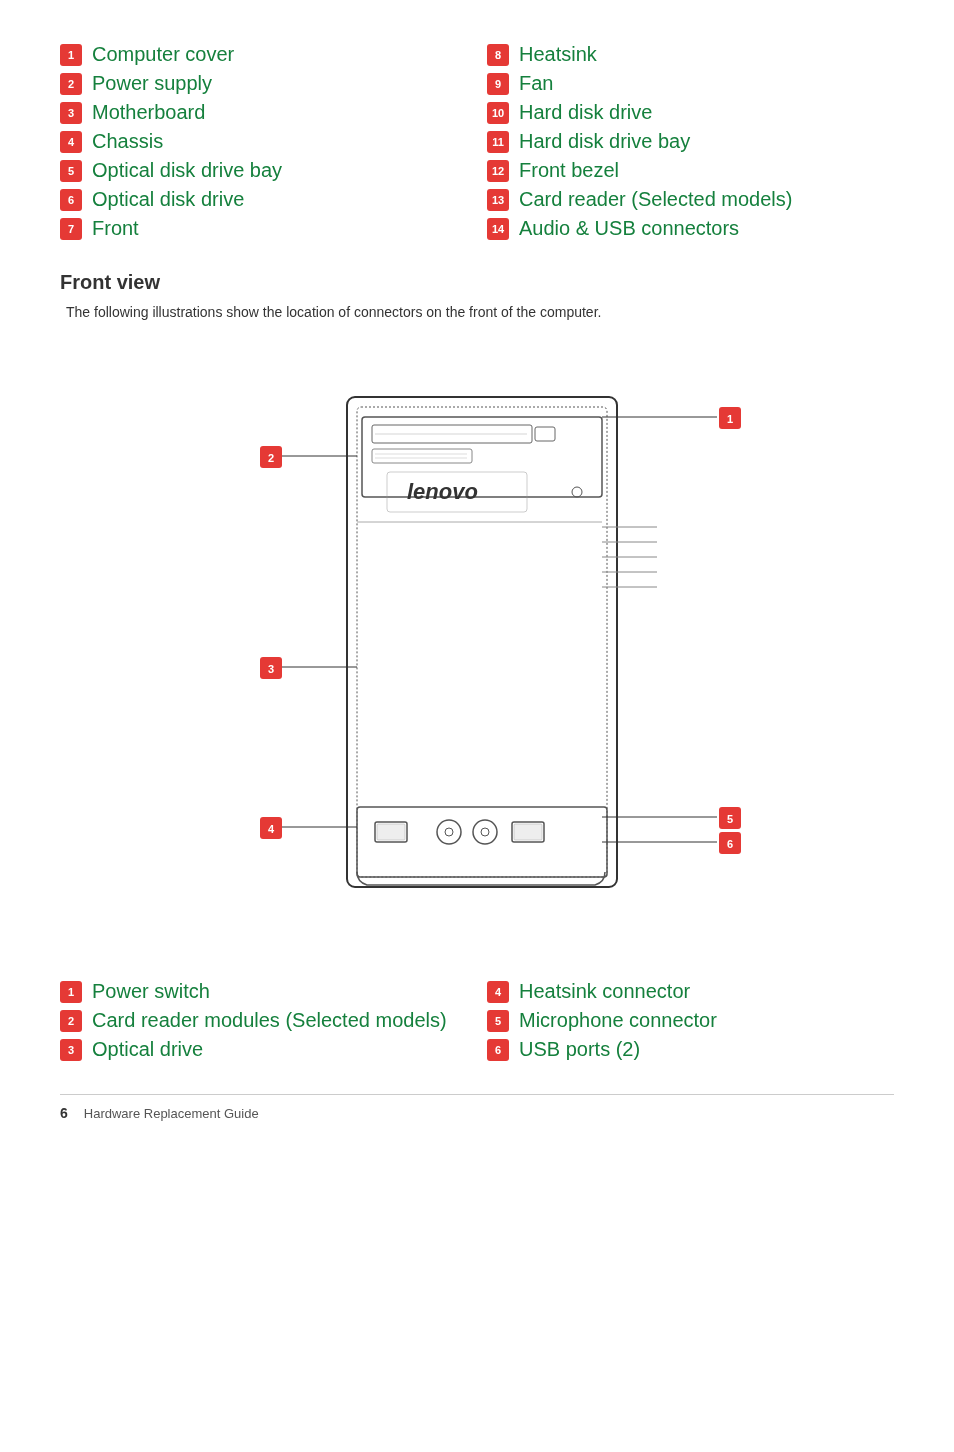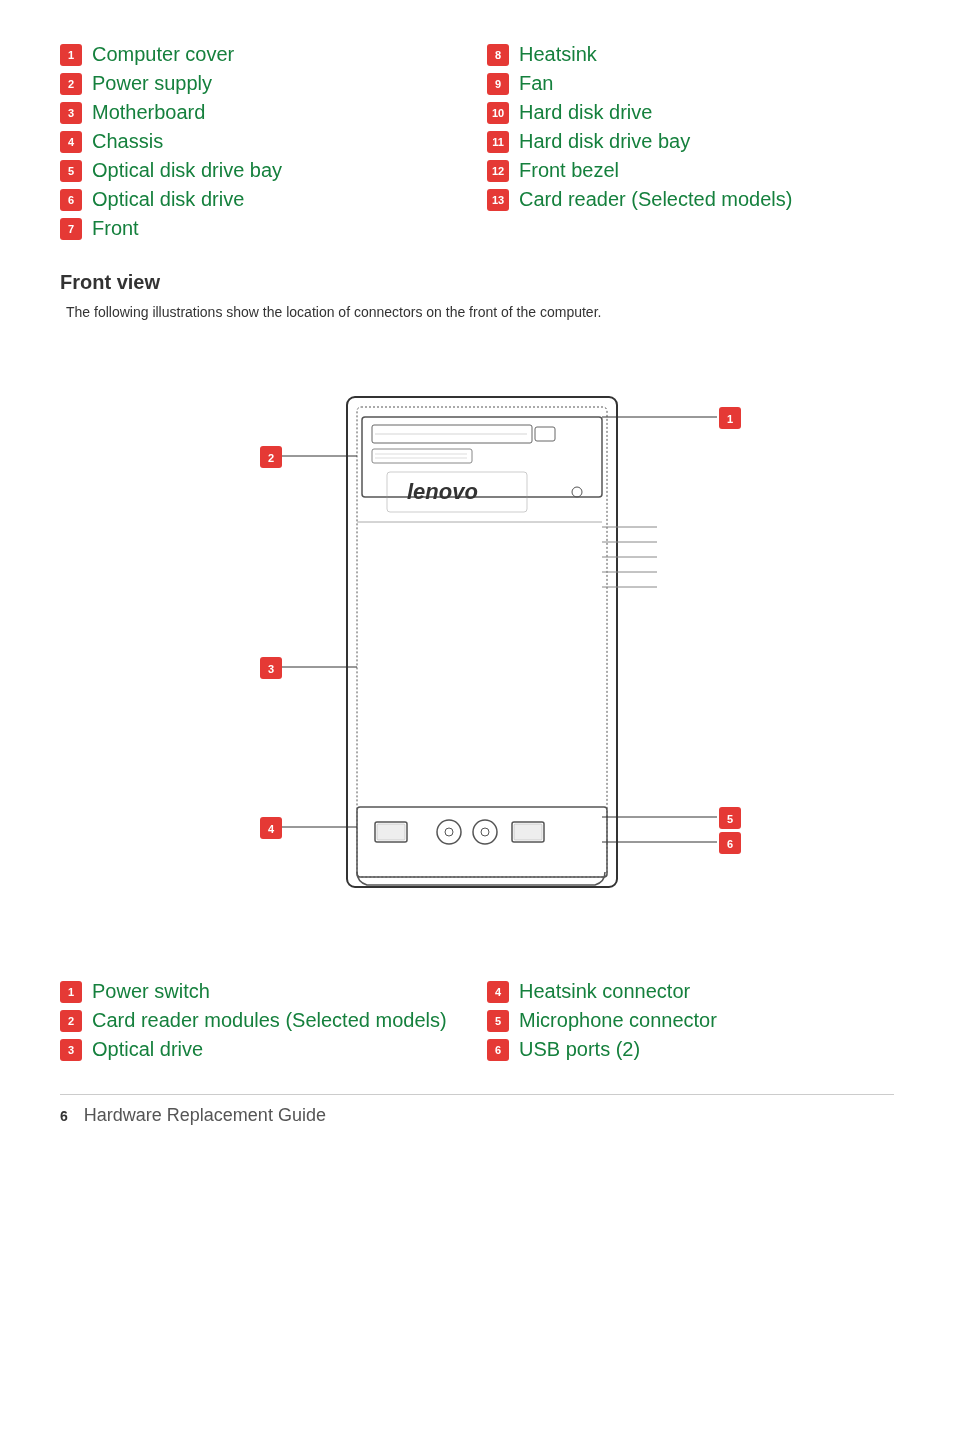--- a/index.html
+++ b/index.html
@@ -81,21 +81,21 @@
     .footer-row {
       display: flex;
       align-items: center;
       gap: 8px;
       margin-top: 30px;
       padding-top: 10px;
       border-top: 1px solid #ccc;
     }
 
     .footer-text {
-      font-size: 18px;
+      font-size: 13px;
       color: #555;
       text-align: center;
     }
 
     .footer-page {
       font-size: 14px;
       font-weight: bold;
       color: #333;
       margin-right: 8px;
     }
@@ -154,20 +154,24 @@
       <span class="part-label">Hard disk drive bay</span>
     </div>
     <div class="part-item">
       <span class="badge">12</span>
       <span class="part-label">Front bezel</span>
     </div>
     <div class="part-item">
       <span class="badge">13</span>
       <span class="part-label">Card reader (Selected models)</span>
     </div>
+    <div class="part-item">
+      <span class="badge">14</span>
+      <span class="part-label">Audio &amp; USB connectors</span>
+    </div>
   </div>
 </div>
 
 <h2 class="section-title">Front view</h2>
 <p class="section-desc">The following illustrations show the location of connectors on the front of the computer.</p>
 
 <div class="diagram-area">
   <svg viewBox="0 0 700 560" width="700" height="560">
 
     <rect x="220" y="30" width="270" height="490" rx="8" ry="8" fill="none" stroke="#333" stroke-width="2"></rect>

